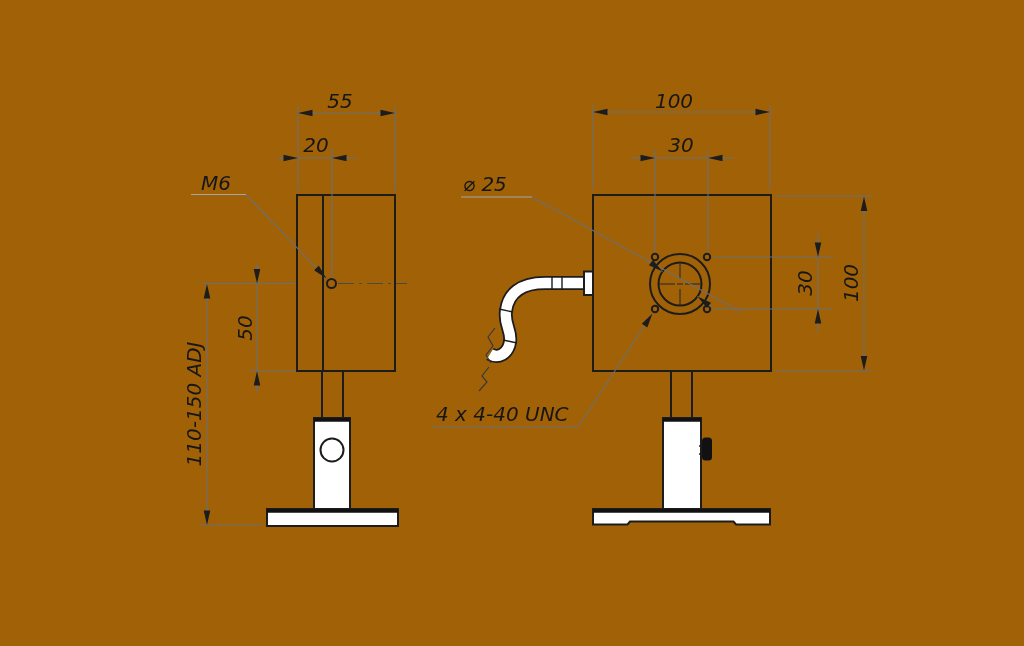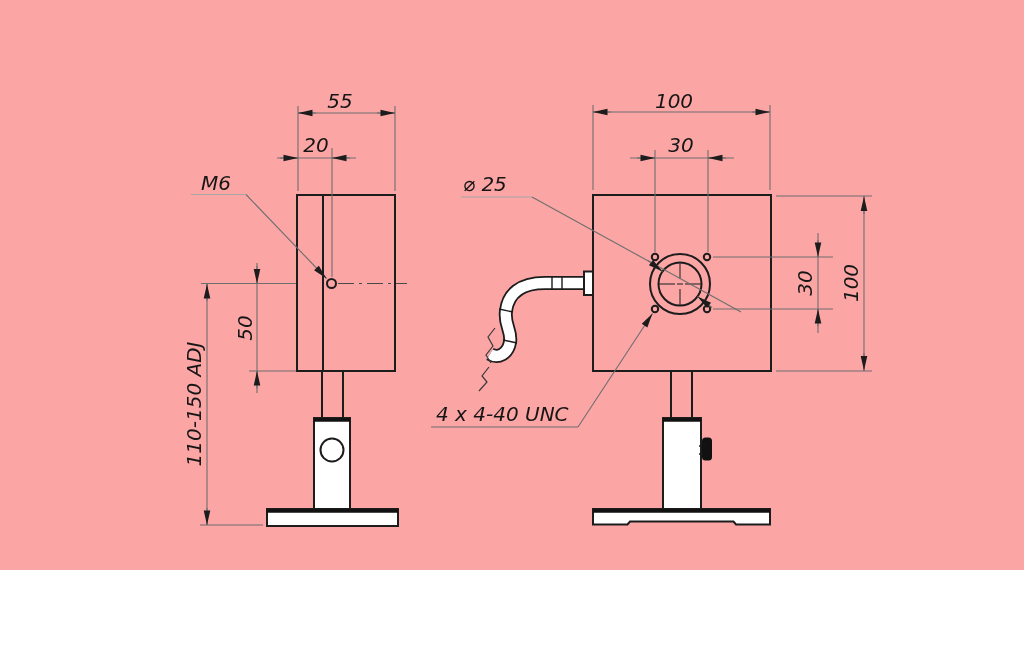--- a/index.html
+++ b/index.html
@@ -1,16 +1,16 @@
 <!DOCTYPE html>
 <html><head>
 <meta charset="utf-8">
 <style>
   html,body{margin:0;padding:0;background:#fff;}
-  .canvas{position:relative;width:1024px;height:570px;background:#fca5a5;overflow:hidden;}
+  .canvas{position:relative;width:1024px;height:646px;background:#a16207;overflow:hidden;}
   svg{display:block;}
   .ol{stroke:#1c1c1c;stroke-width:2;fill:none;stroke-linejoin:miter;}
   .olw{stroke:#1c1c1c;stroke-width:2;fill:#ffffff;}
   .thick{stroke:#111;stroke-width:3.6;fill:none;}
   .thin{stroke:#6e6e6e;stroke-width:1.1;fill:none;}
   .lead{stroke:#a6a6a6;stroke-width:1.2;fill:none;}
   .cl{stroke:#4a4a4a;stroke-width:1;fill:none;stroke-dasharray:16 5 3 5;}
   .brk{stroke:#3a3a3a;stroke-width:1.2;fill:none;}
   .txt{font-family:"DejaVu Sans",sans-serif;font-style:italic;font-size:20px;fill:#161616;}
 </style>

